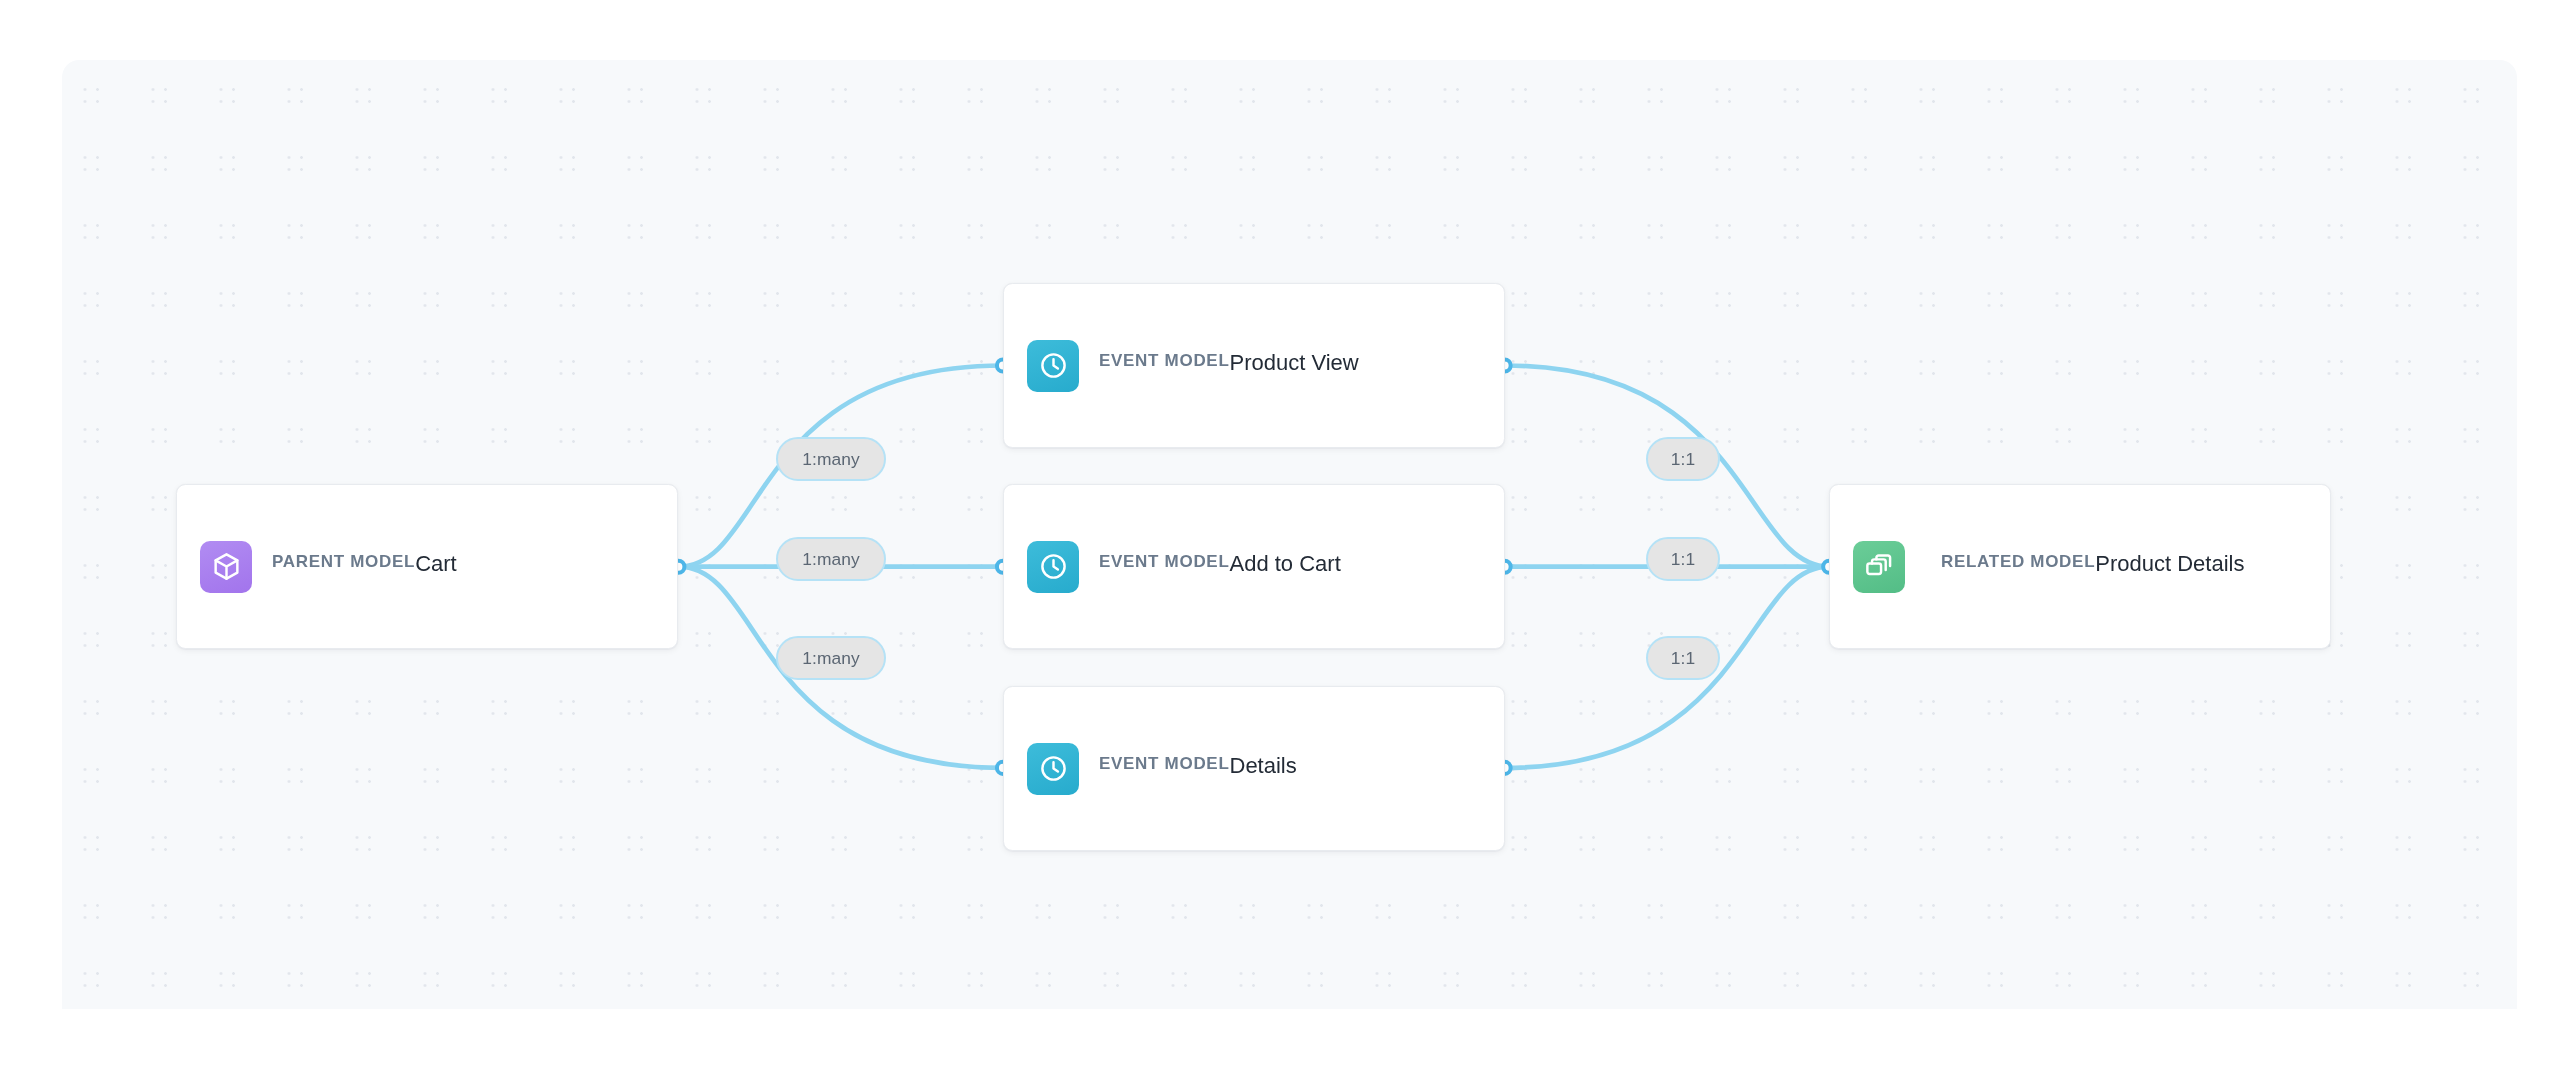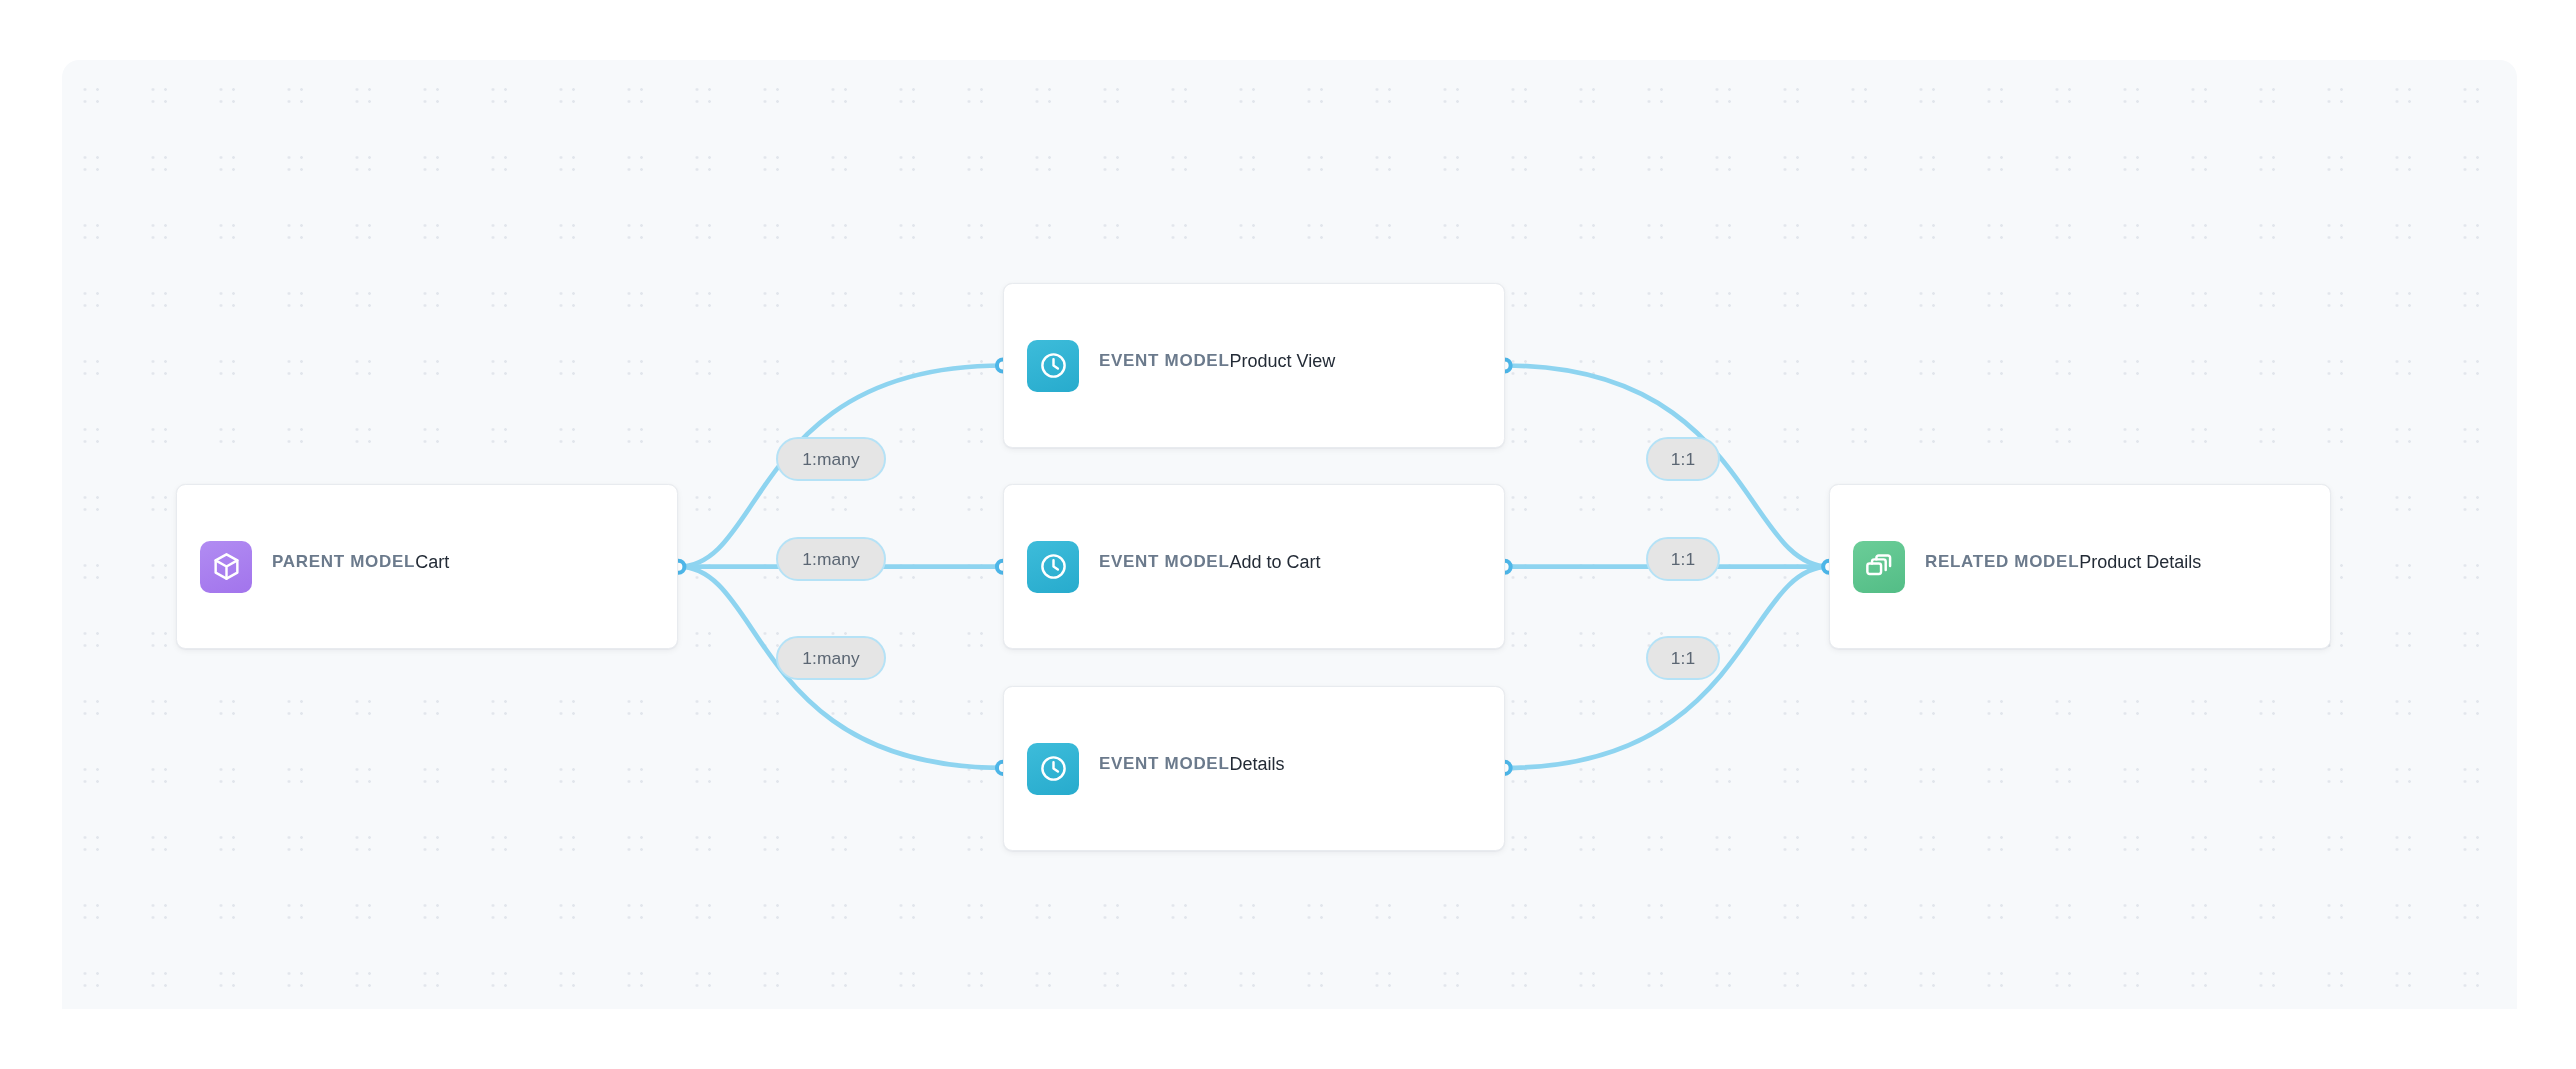--- a/index.html
+++ b/index.html
@@ -38,21 +38,21 @@
   }
   .node .ico{
     width:52px;height:52px;border-radius:10px;flex:0 0 auto;
     display:flex;align-items:center;justify-content:center;margin-left:23px;
   }
   .node .txt{margin-left:20px;display:flex;flex-direction:row;justify-content:center;}
   .node .kind{
     font-size:17px;font-weight:700;letter-spacing:0.7px;
     color:#6b7a8c;line-height:1;margin-bottom:9.4px;text-transform:uppercase;
   }
-  .node .name{font-size:18px;font-weight:400;color:#232b36;line-height:1;}
+  .node .name{font-size:22px;font-weight:400;color:#232b36;line-height:1;}
 
   .ico-parent{background:#a97ef0;background:linear-gradient(160deg,#b18cf2,#a274ec);}
   .ico-event{background:#2fb4d4;background:linear-gradient(160deg,#3dbcda,#27abcd);}
   .ico-related{background:#5ec58f;background:linear-gradient(160deg,#6bcd98,#53bd86);}
 
   
   .pill{
     position:absolute;background:#e5e5e5;border:2px solid #b5e2f6;
     border-radius:670px;display:flex;align-items:center;justify-content:center;
     font-size:17.4px;color:#5b6673;letter-spacing:0.1px;box-sizing:border-box;
@@ -140,21 +140,21 @@
         <circle cx="12" cy="12" r="8.6"></circle>
           <path d="M12 7.2V12l3.4 2.3"></path>
       </svg>
     </div>
     <div class="txt">
       <div class="kind">EVENT MODEL</div>
       <div class="name">Details</div>
     </div>
   </div>
 
-  <div class="node" style="left:1829px;top:484px;width:502px;height:165px;">
+  <div class="node" style="left:1829px;top:484px;width:502px;height:165px;gap:16px;">
     <div class="ico ico-related">
       <svg width="31" height="31" viewBox="0 0 24 24" fill="none" stroke="#ffffff" stroke-width="1.9" stroke-linecap="round" stroke-linejoin="round">
         <rect x="2.6" y="9.6" width="10.6" height="8.2" rx="1.7"></rect>
         <path d="M6.2 9.6V8.2a1.7 1.7 0 0 1 1.7-1.7h7.2a1.7 1.7 0 0 1 1.7 1.7v6.5"></path>
         <path d="M9.6 6.5V5.2a1.7 1.7 0 0 1 1.7-1.7h7.2a1.7 1.7 0 0 1 1.7 1.7v6.5"></path>
       </svg>
     </div>
     <div class="txt">
       <div class="kind">RELATED MODEL</div>
       <div class="name">Product Details</div>

